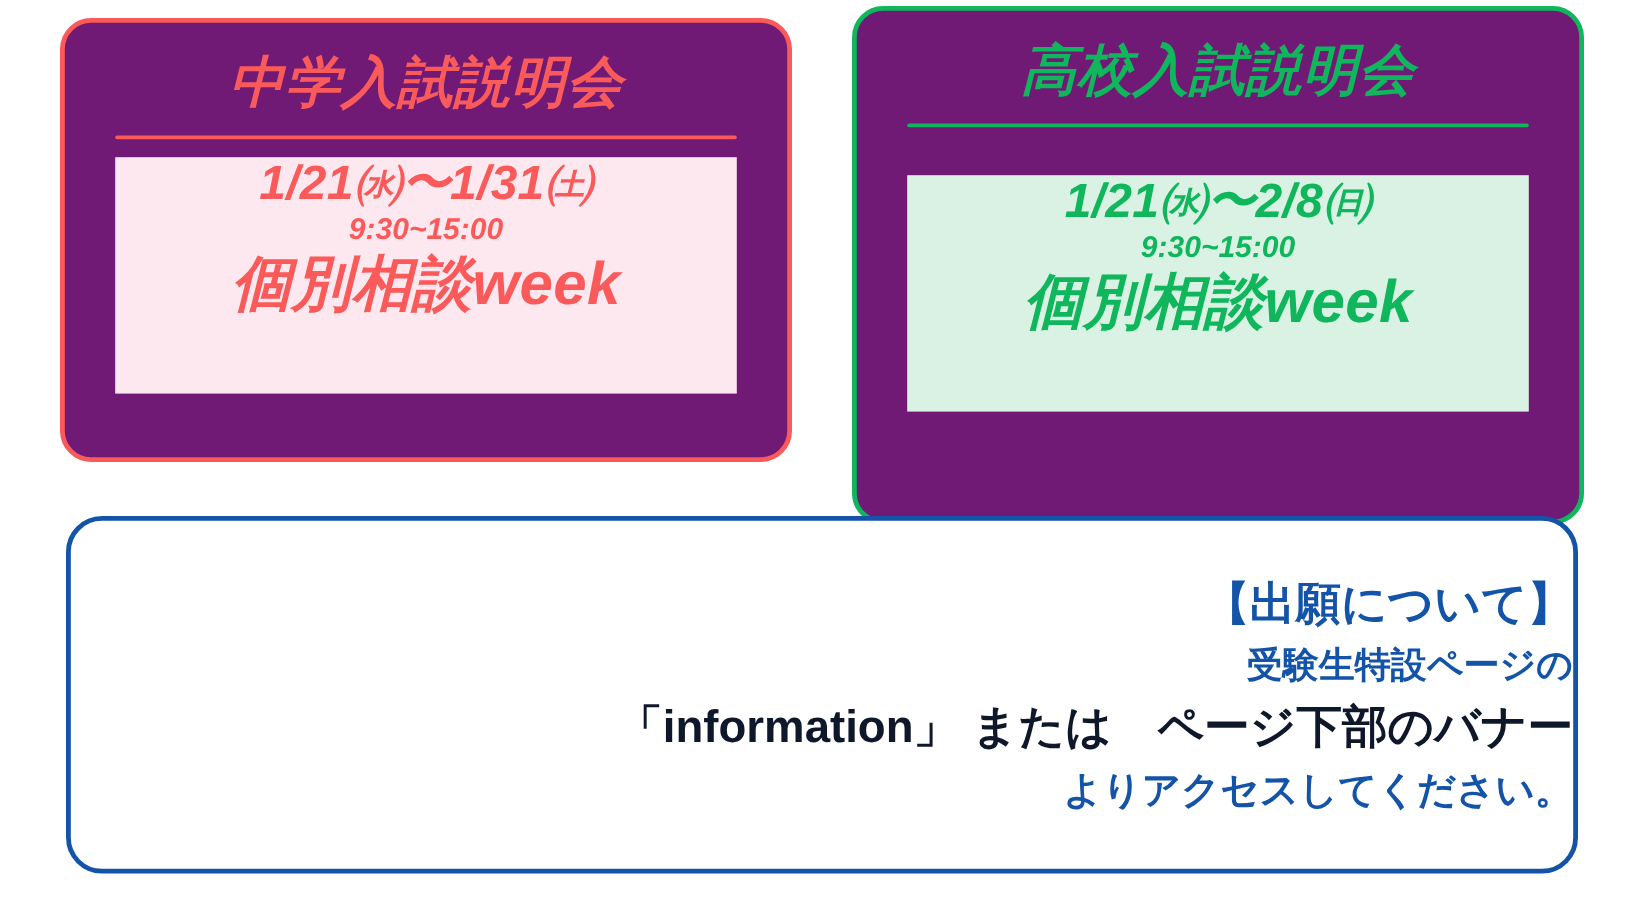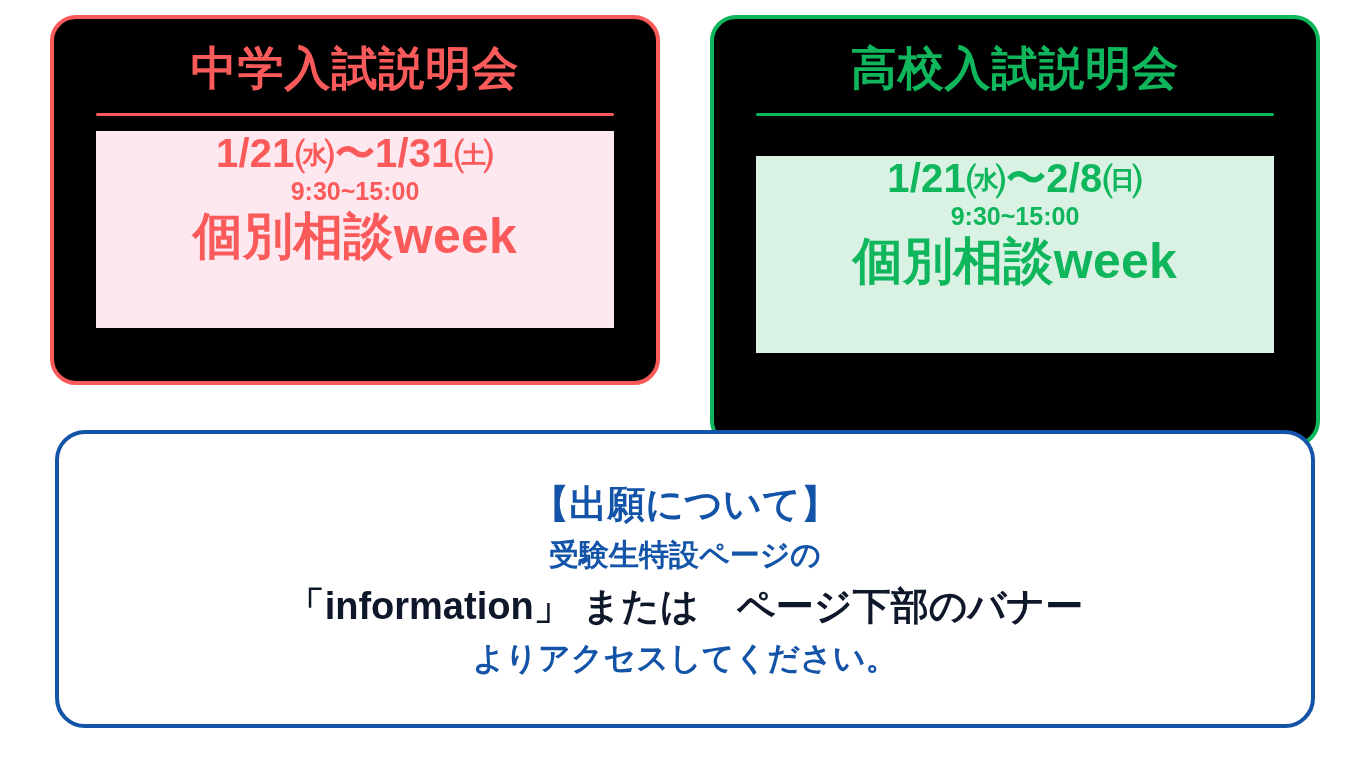--- a/index.html
+++ b/index.html
@@ -21,30 +21,31 @@
     position: absolute;
     left: 0; top: 0;
     width: 1366px;
     height: 768px;
   }
 
   
   .event-card {
     position: absolute;
     box-sizing: border-box;
-    background: #000000;
+    background: #701a75;
     border-style: solid;
     border-width: 4px;
     border-radius: 26px;
     display: flex;
     flex-direction: column;
     align-items: center;
+    font-style: italic;
   }
   .event-card.left  { left: 50px;  top: 15px; width: 610px; height: 370px; }
-  .event-card.right { left: 710px; top: 15px; width: 610px; height: 432px; }
+  .event-card.right { left: 710px; top: 5px; width: 610px; height: 432px; }
 
   .card-title {
     margin: 0;
     padding: 0;
     font-size: 46px;
     font-weight: 700;
     line-height: 1;
     letter-spacing: 0.02em;
     white-space: nowrap;
     margin-top: 26px;
@@ -98,21 +99,21 @@
     left: 55px;
     top: 430px;
     width: 1260px;
     height: 298px;
     box-sizing: border-box;
     background: #ffffff;
     border: 4px solid #1354a8;
     border-radius: 30px;
     display: flex;
     flex-direction: column;
-    align-items: center;
+    align-items: flex-end;
     justify-content: center;
   }
   .notice-line {
     color: #1354a8;
     font-weight: 700;
     white-space: nowrap;
     line-height: 1.0;
     text-align: center;
   }
   .notice-line.l1 { font-size: 38px; margin-bottom: 17px; }

